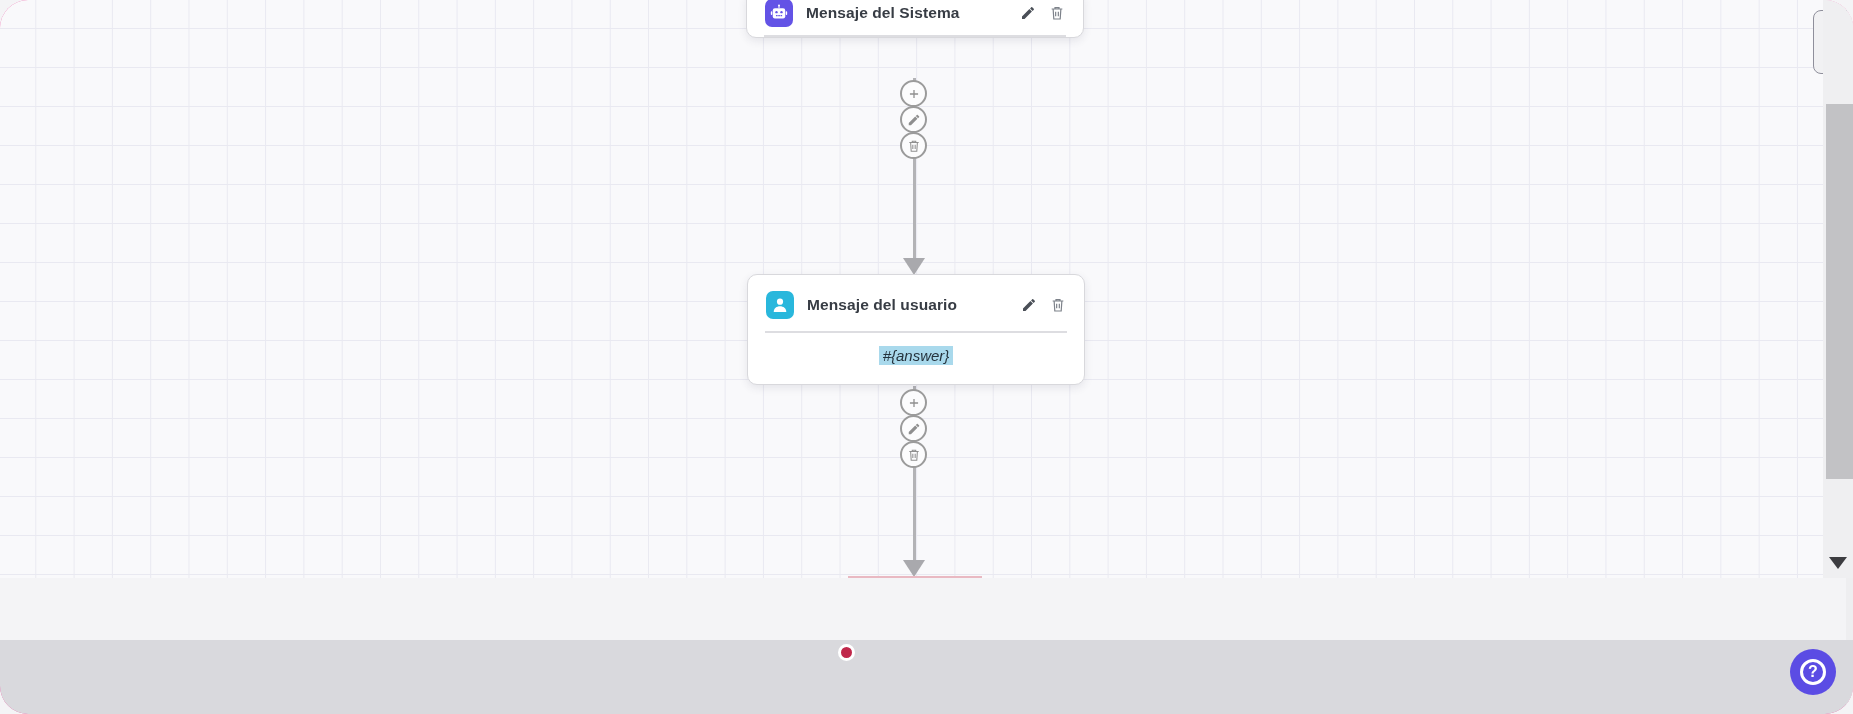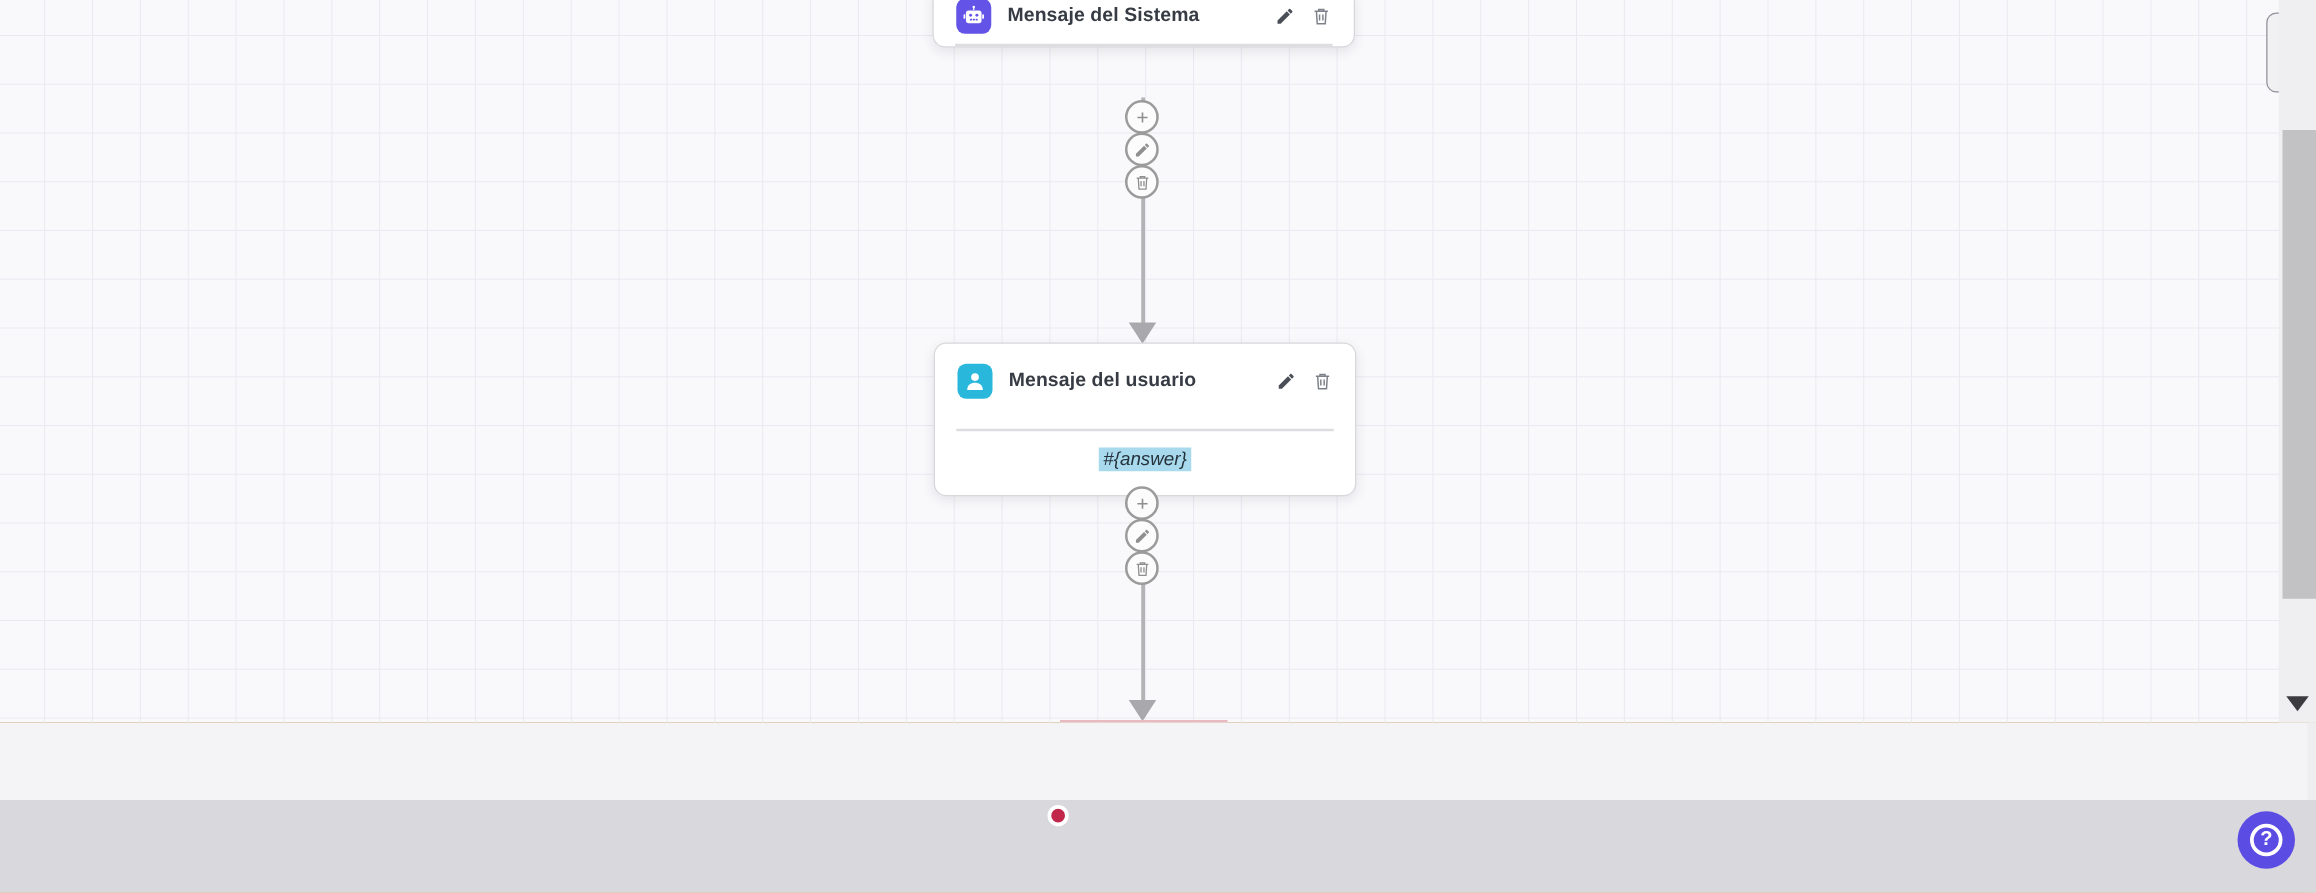--- a/index.html
+++ b/index.html
@@ -1,20 +1,21 @@
 <!DOCTYPE html>
 <html><head>
 <meta charset="utf-8">
 <style>
   html,body { margin:0; padding:0; background:#f4f4f6; }
   * { box-sizing:border-box; }
   .stage {
     position:relative; width:1853px; height:714px; overflow:hidden;
     font-family:"Liberation Sans", sans-serif;
-    background:#a16207;
+    background:#ec4899;
+    border-radius:28px;
   }
   
   .canvas {
     position:absolute; left:0; top:0; width:1853px; height:578px;
     background-color:#f9f9fb;
     background-image:
       linear-gradient(to right, #e9e9f1 1px, transparent 1px),
       linear-gradient(to bottom, #e9e9f1 1px, transparent 1px);
     background-size:38.3px 39px;
     background-position:-3px -11px;
@@ -155,21 +156,21 @@
           </svg>
       </div>
       <div class="c-btn">
         <svg viewBox="0 0 24 24" fill="none" stroke="currentColor" stroke-width="1.8">
             <path d="M4 6h16M9 6V4h6v2M6.2 6l1 15h9.6l1-15M10 10v7M14 10v7"></path>
           </svg>
       </div>
     </div>
 
     <div class="node-card" style="left:747px; top:274px;">
-      <div class="card-header" style="padding-top:16px; padding-bottom:24px;justify-content:space-between;">
+      <div class="card-header" style="padding-top:16px; padding-bottom:12px;justify-content:space-between;">
         <div class="node-icon icon-user">
           <svg viewBox="0 0 24 24" fill="#ffffff">
             <circle cx="12" cy="8" r="3.7"></circle>
             <path d="M4.5 20.2c0-4.2 3.4-6.7 7.5-6.7s7.5 2.5 7.5 6.7v.3h-15z"></path>
           </svg>
         </div>
         <span class="card-title">Mensaje del usuario</span>
         <div class="card-actions">
           <span class="mini-act act-pencil">
             <svg viewBox="0 0 24 24" fill="currentColor">

